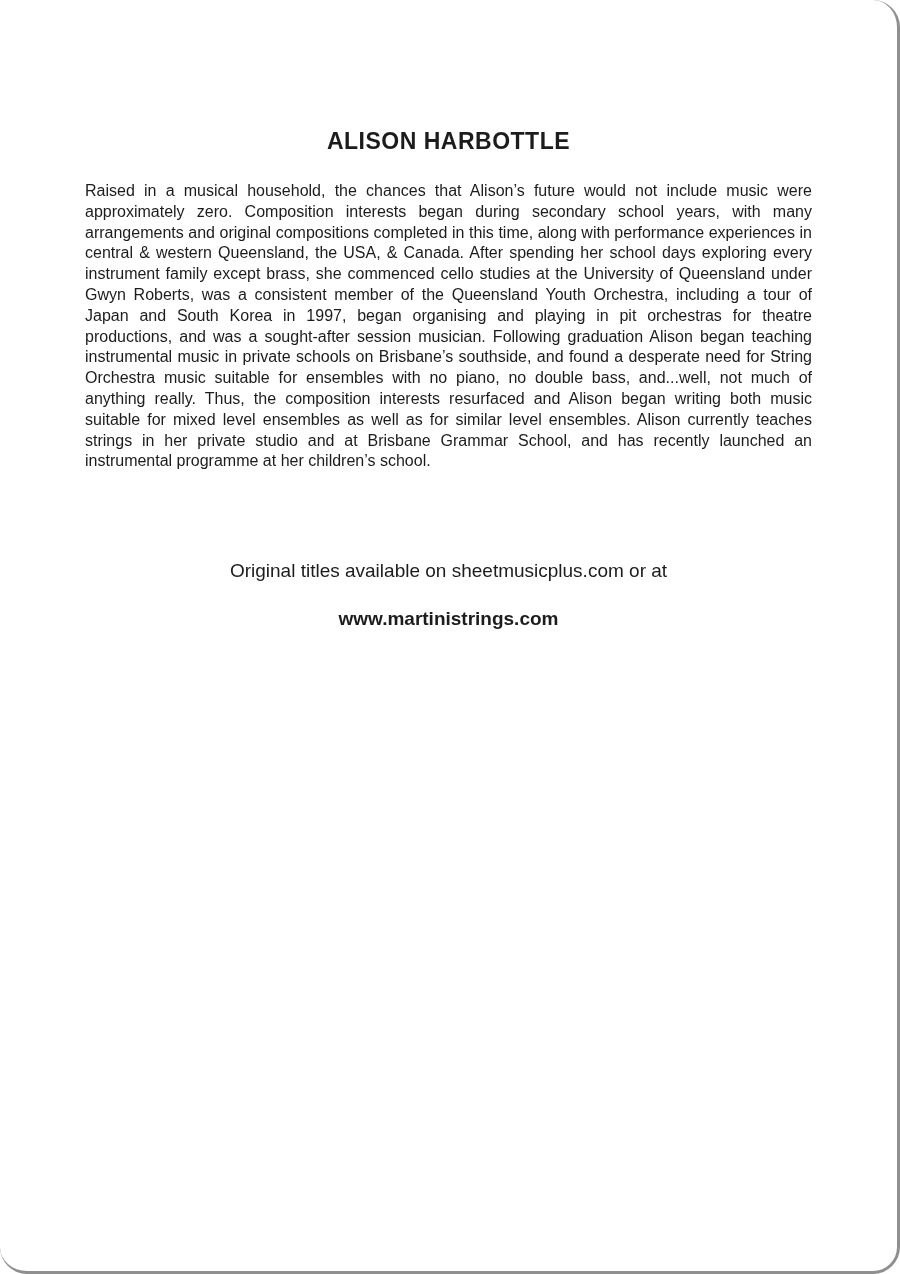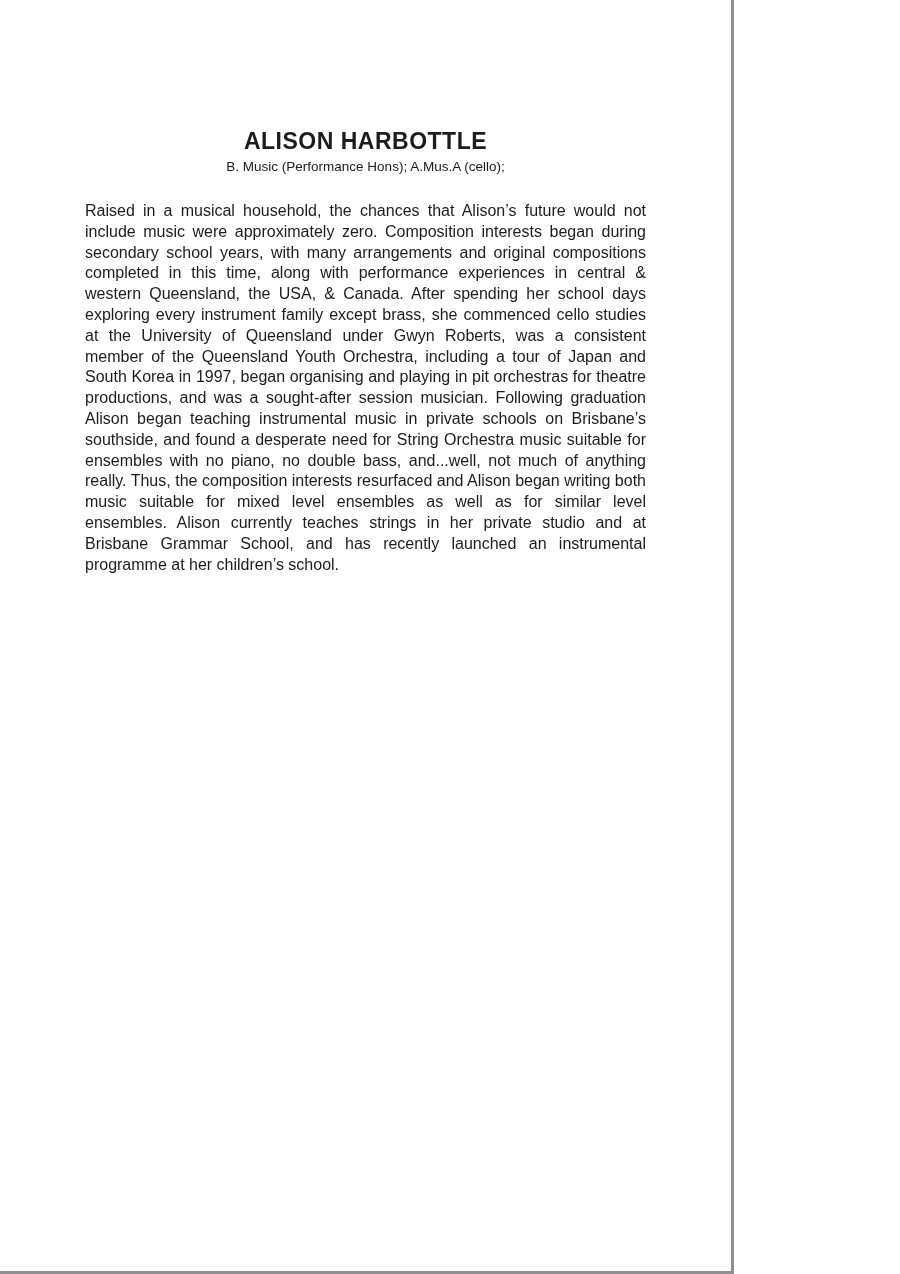--- a/index.html
+++ b/index.html
@@ -2,29 +2,30 @@
 <html><head>
 <meta charset="utf-8">
 <style>
   html, body {
     margin: 0;
     padding: 0;
     background: #ffffff;
   }
   .page {
     position: relative;
-    width: 734px;
+    width: 900px;
     height: 1274px;
     box-sizing: border-box;
     background: #ffffff;
     border-right: 3px solid #8f8f8f;
     border-bottom: 3px solid #8f8f8f;
     font-family: "Liberation Sans", "DejaVu Sans", sans-serif;
     color: #1c1c1c;
     overflow: hidden;
+    border-radius: 27px;
   }
   header.doc-header {
     padding-top: 128px;
     text-align: center;
   }
   h1.doc-title {
     margin: 0;
     font-size: 23px;
     line-height: 27px;
     font-weight: bold;
@@ -57,21 +58,22 @@
   }
 </style>
 </head>
 <body>
 
 <div class="page">
 
   <header class="doc-header">
     <h1 class="doc-title">ALISON HARBOTTLE</h1>
     <div class="credentials">
-      <div>B. Music (Performance Hons); A.Mus.A (cello);</div>
     </div>
   </header>
 
   <p class="bio">Raised in a musical household, the chances that Alison’s future would not include music were approximately zero. Composition interests began during secondary school years, with many arrangements and original compositions completed in this time, along with performance experiences in central &amp; western Queensland, the USA, &amp; Canada. After spending her school days exploring every instrument family except brass, she commenced cello studies at the University of Queensland under Gwyn Roberts, was a consistent member of the Queensland Youth Orchestra, including a tour of Japan and South Korea in 1997, began organising and playing in pit orchestras for theatre productions, and was a sought-after session musician. Following graduation Alison began teaching instrumental music in private schools on Brisbane’s southside, and found a desperate need for String Orchestra music suitable for ensembles with no piano, no double bass, and...well, not much of anything really. Thus, the composition interests resurfaced and Alison began writing both music suitable for mixed level ensembles as well as for similar level ensembles. Alison currently teaches strings in her private studio and at Brisbane Grammar School, and has recently launched an instrumental programme at her children’s school.</p>
 
+  <div class="availability">Original titles available on sheetmusicplus.com or at</div>
 
+  <div class="website">www.martinistrings.com</div>
 
 </div>
 
 </body></html>

